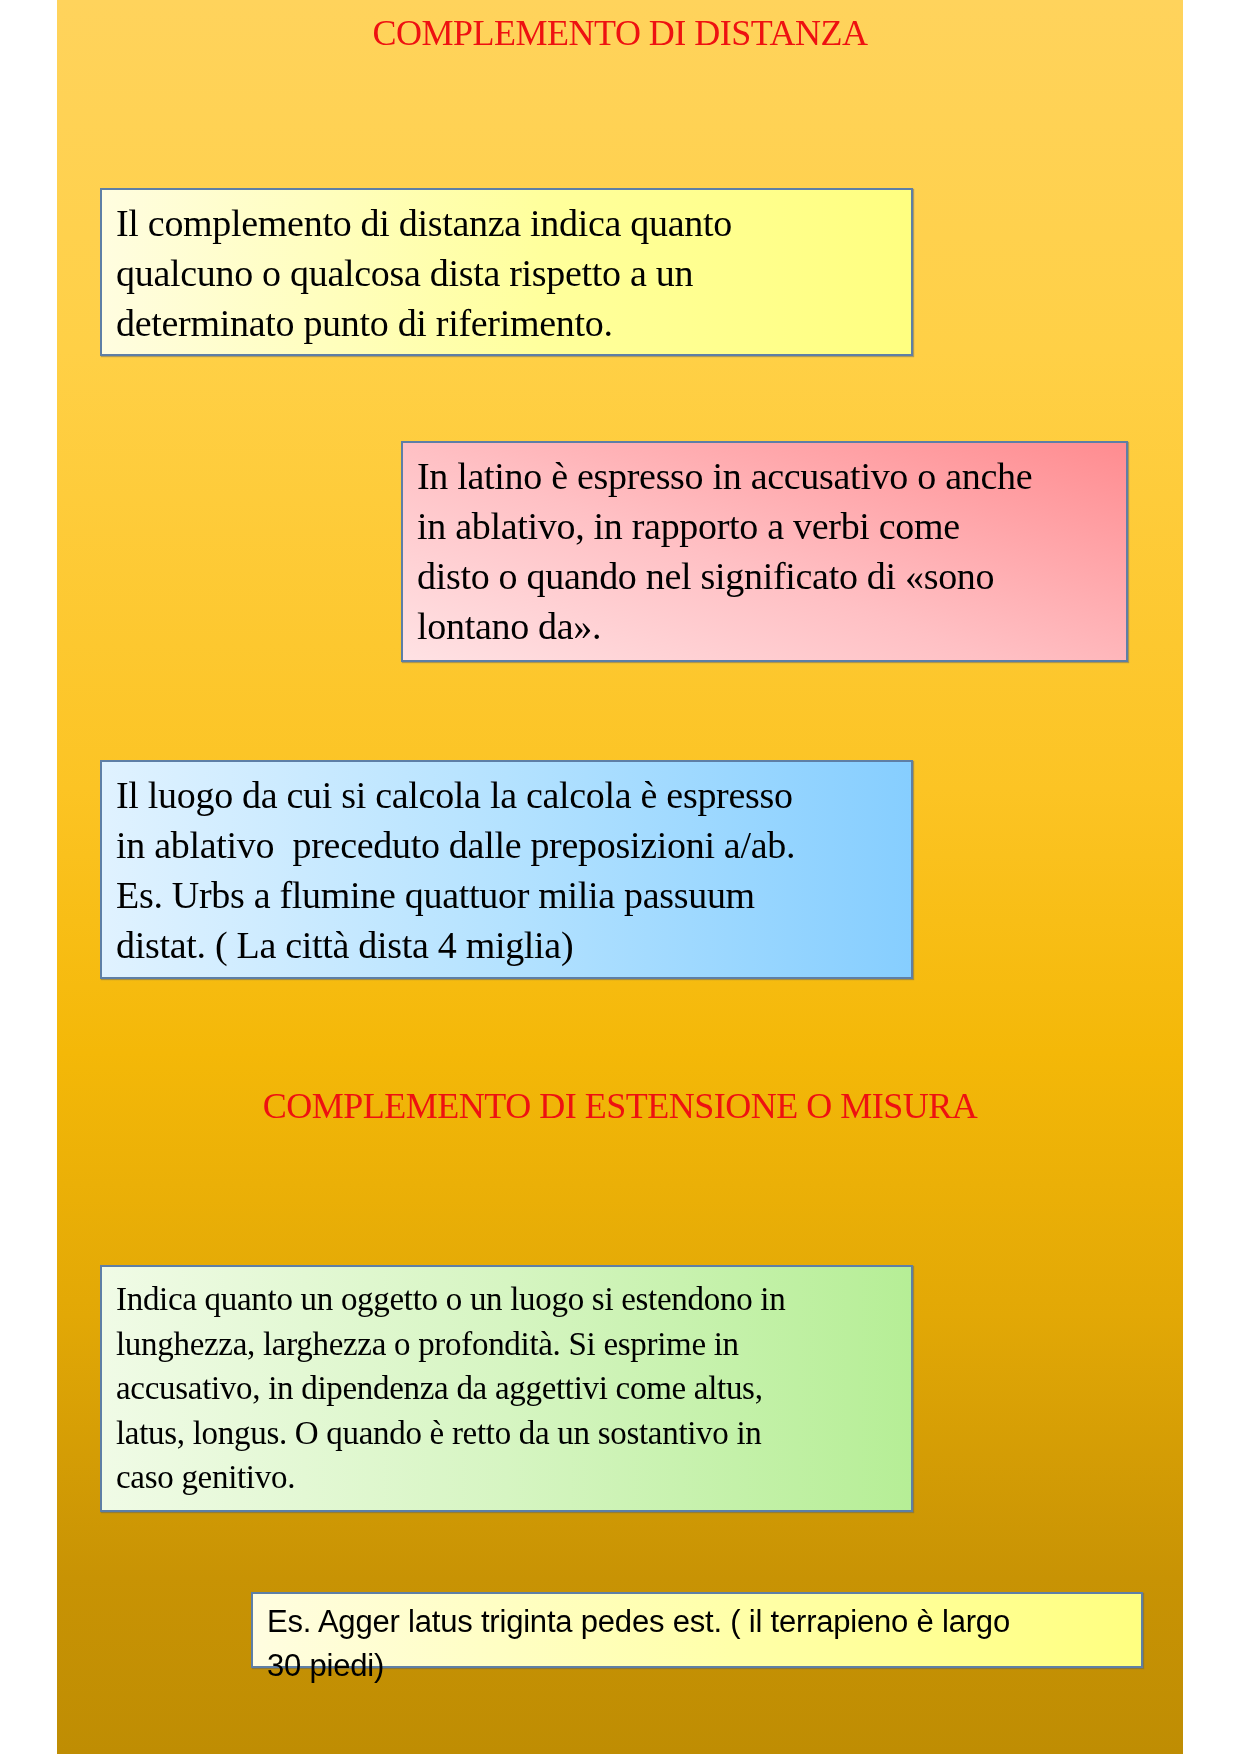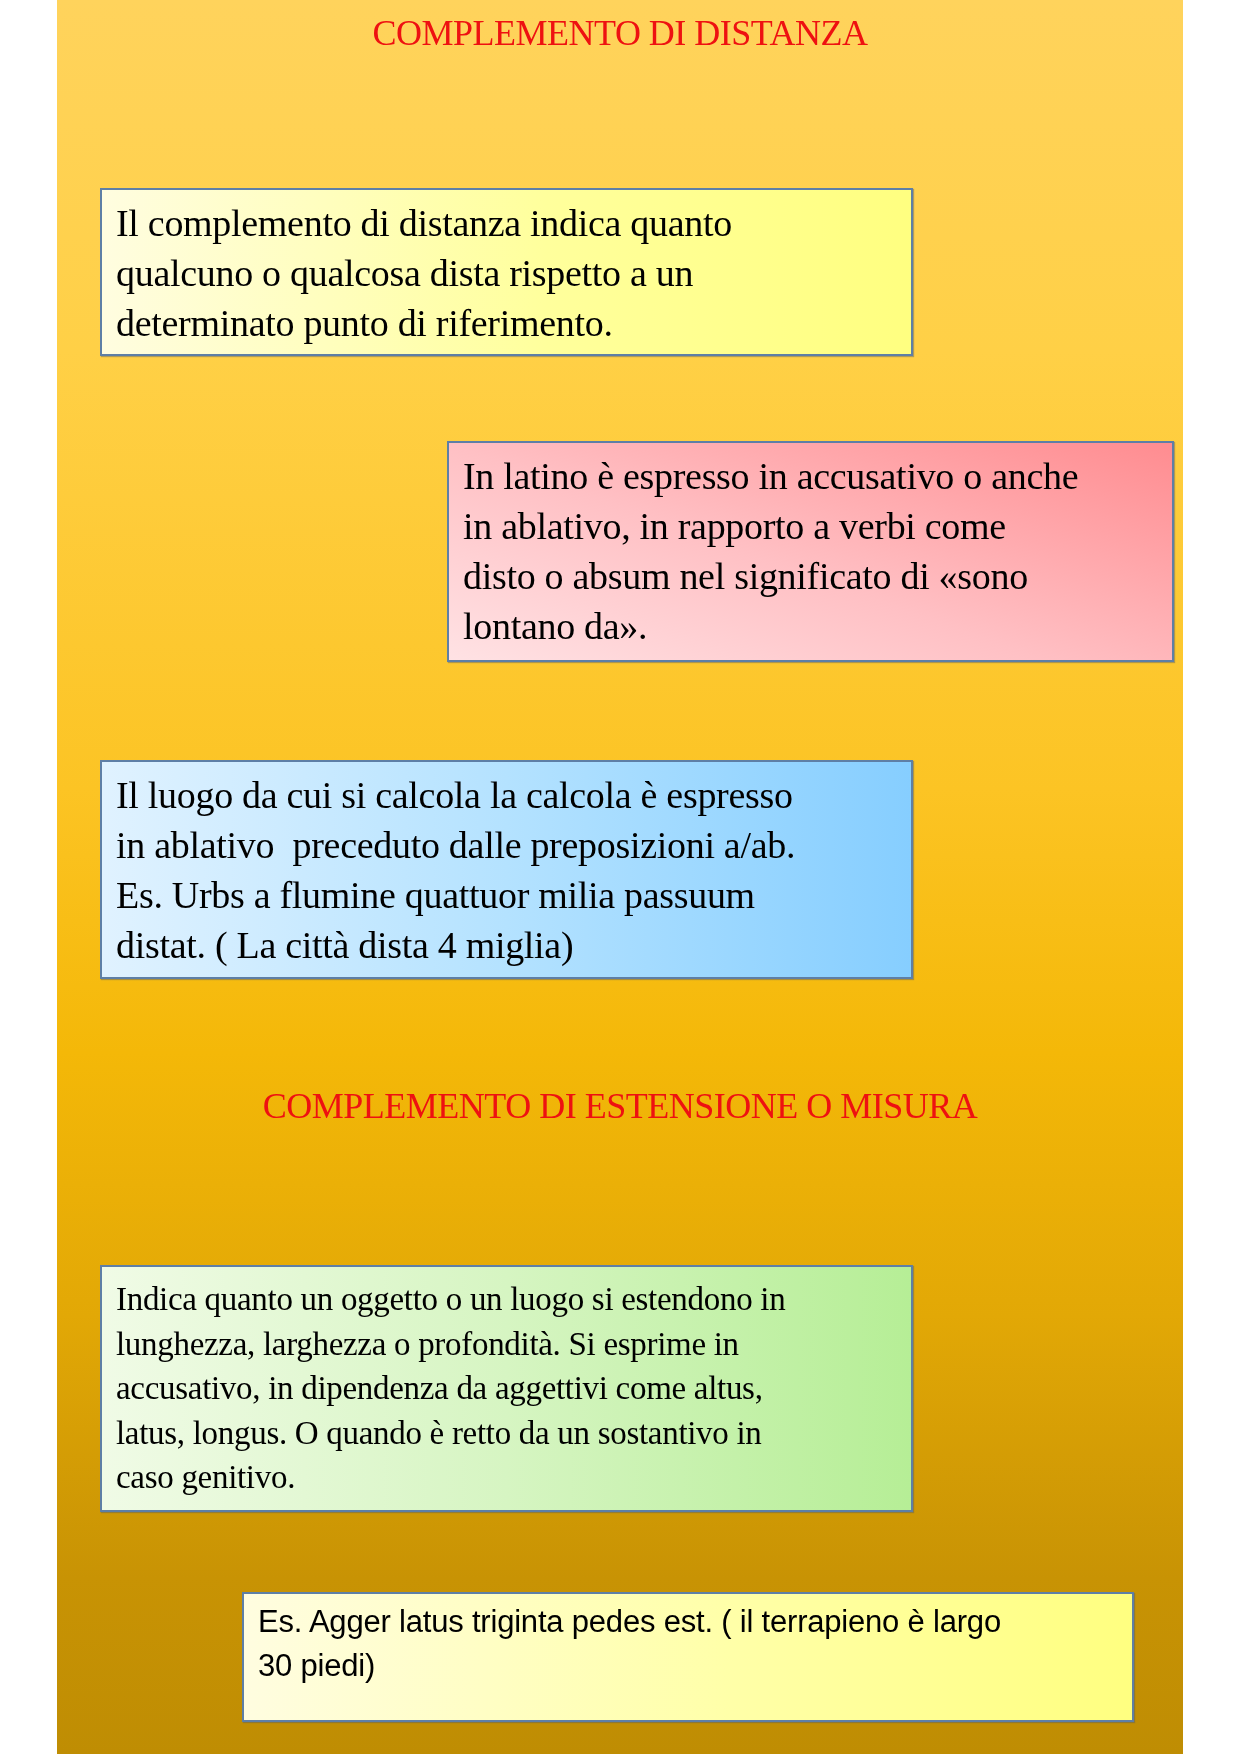--- a/index.html
+++ b/index.html
@@ -45,21 +45,20 @@
       letter-spacing: -0.3px;
     }
     .box p {
       margin: 0;
     }
     .box-yellow {
       background: linear-gradient(90deg, #fffde0 0%, #ffff9c 55%, #ffff80 100%);
     }
     .box-pink {
       background: linear-gradient(20deg, #ffe2e4 0%, #ffc0c4 45%, #ff8c90 100%);
-      margin-left: 46px;
     }
     .box-blue {
       background: linear-gradient(90deg, #e0f2ff 0%, #b4e2ff 50%, #86ceff 100%);
     }
     .box-green {
       background: linear-gradient(90deg, #f0fbe6 0%, #d6f5c2 50%, #b6ee96 100%);
       font-size: 33px;
       line-height: 44.5px;
       padding-top: 10px;
       margin-top: 22px;
@@ -82,39 +81,39 @@
 
   <div class="box box-yellow" style="left: 43px; top: 188px; width: 813px; height: 168px;">
     <p>Il complemento di distanza indica quanto</p>
     <p>qualcuno o qualcosa dista rispetto a un</p>
     <p>determinato punto di riferimento.</p>
   </div>
 
   <div class="box box-pink" style="left: 344px; top: 441px; width: 727px; height: 221px;">
     <p>In latino è espresso in accusativo o anche</p>
     <p>in ablativo, in rapporto a verbi come</p>
-    <p>disto o absum nel significato di «sono</p>
+    <p>disto o quando nel significato di «sono</p>
     <p>lontano da».</p>
   </div>
 
   <div class="box box-blue" style="left: 43px; top: 760px; width: 813px; height: 219px;">
     <p style="white-space: pre;">Il luogo da cui si calcola la calcola è espresso</p>
     <p style="white-space: pre;">in ablativo  preceduto dalle preposizioni a/ab.</p>
     <p>Es. Urbs a flumine quattuor milia passuum</p>
     <p>distat. ( La città dista 4 miglia)</p>
   </div>
 
   <div class="title" style="top: 1085px;">COMPLEMENTO DI ESTENSIONE O MISURA</div>
 
   <div class="box box-green" style="left: 43px; top: 1243px; width: 813px; height: 247px;">
     <p>Indica quanto un oggetto o un luogo si estendono in</p>
     <p>lunghezza, larghezza o profondità. Si esprime in</p>
     <p>accusativo, in dipendenza da aggettivi come altus,</p>
     <p>latus, longus. O quando è retto da un sostantivo in</p>
     <p>caso genitivo.</p>
   </div>
 
-  <div class="box box-sans" style="left: 185px; top: 1592px; width: 892px; height: 130px;">
+  <div class="box box-sans" style="left: 194px; top: 1592px; width: 892px; height: 76px;">
     <p>Es. Agger latus triginta pedes est. ( il terrapieno è largo</p>
     <p>30 piedi)</p>
   </div>
 
 </div>
 
 </body></html>

